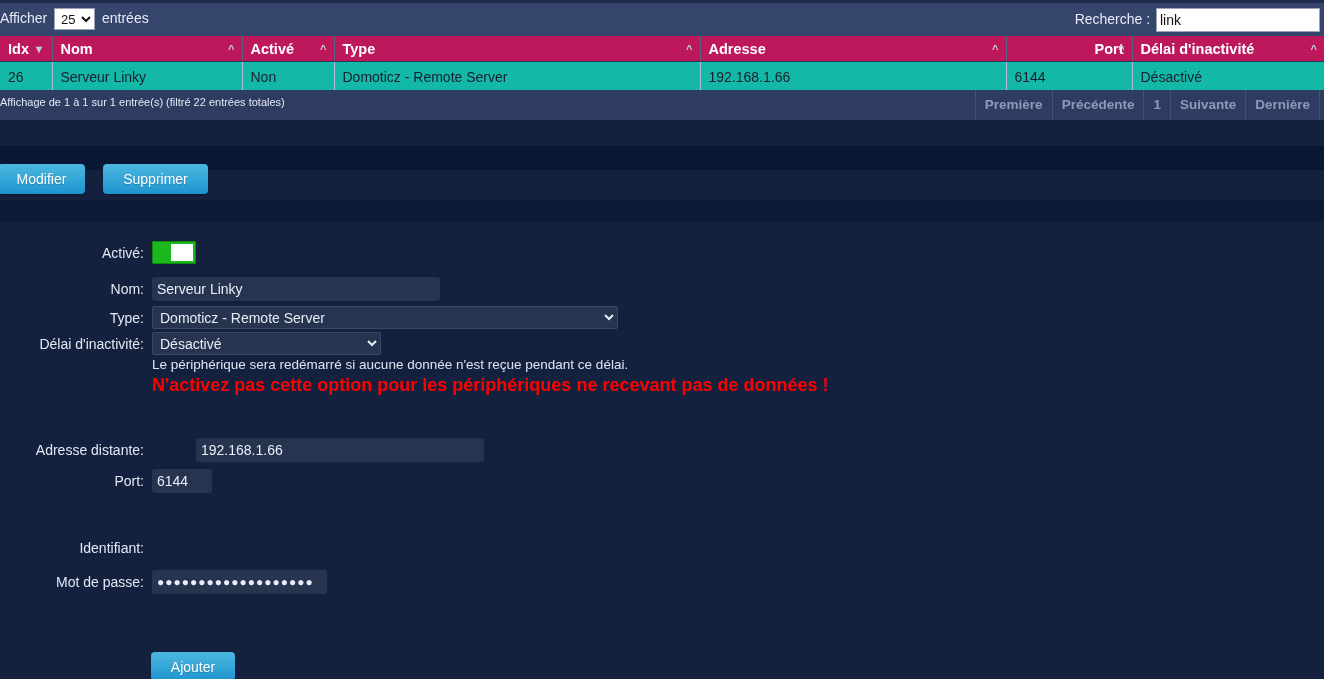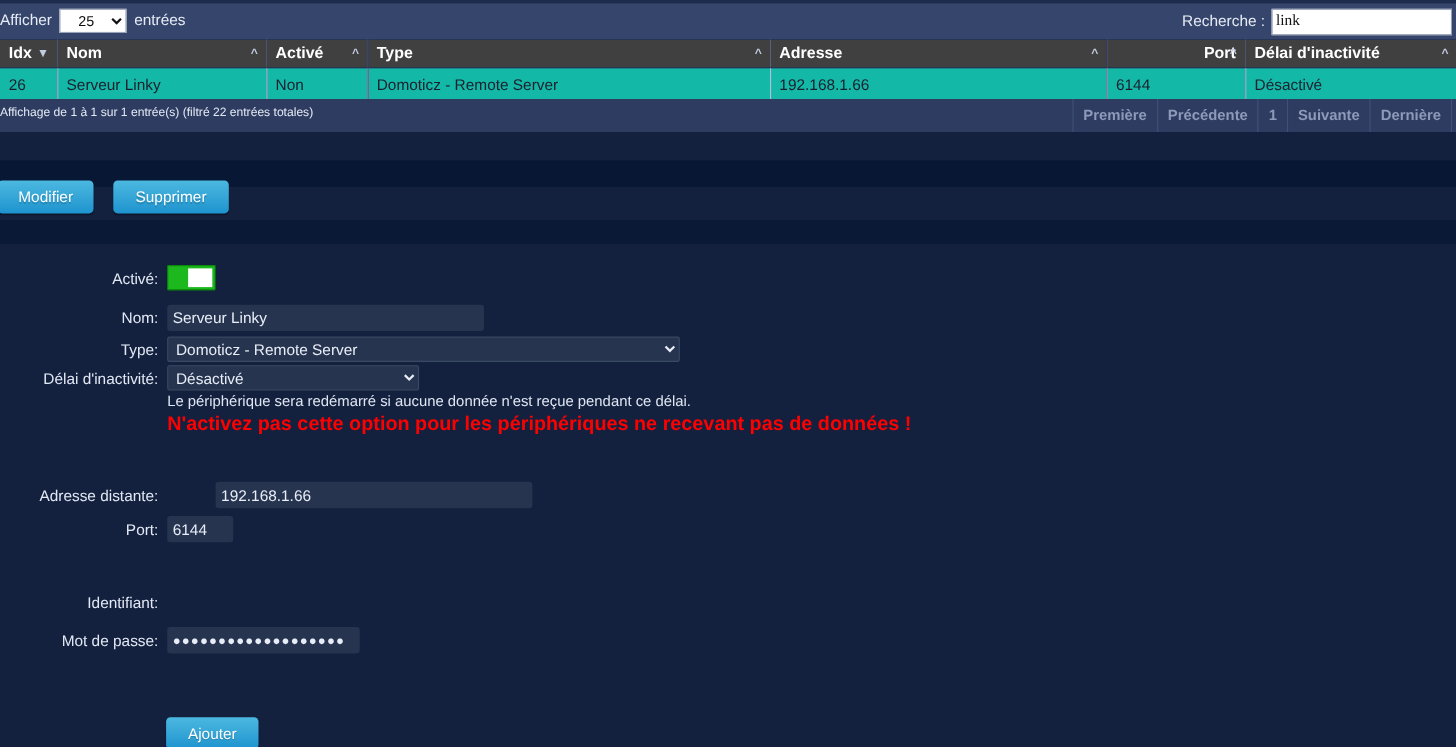--- a/index.html
+++ b/index.html
@@ -32,50 +32,50 @@
     font-size:14px; color:#e6ebf5;
     white-space:nowrap;
   }
   .dt-length select {
     font-family:"Liberation Sans", sans-serif;
     font-size:13px;
     background:#ffffff;
     color:#111;
     border:1px solid #9aa3b8;
     height:22px;
-    padding:1px 12px;
+    padding:1px 2px;
     vertical-align:middle;
     margin:0 3px;
   }
   .dt-filter {
     position:absolute; right:4px; top:5px;
     font-size:14px; color:#e6ebf5;
     white-space:nowrap;
   }
   .dt-filter input {
-    font-family:Liberation Serif, serif;
+    font-family:Liberation Sans, sans-serif;
     font-size:14px;
     background:#ffffff;
     color:#111;
     border:1px solid #9aa3b8;
     width:156px;
     height:20px;
     padding:1px 3px;
     vertical-align:middle;
     margin-left:2px;
   }
 
   
   .dt-table {
     position:absolute; left:0; top:36px; width:1324px;
     border-collapse:collapse;
     table-layout:fixed;
   }
   .dt-table thead th {
-    background:#404040;
+    background:#be185d;
     color:#ffffff;
     font-size:14.5px;
     font-weight:bold;
     text-align:left;
     height:25px;
     padding:0 8px;
     border-right:1px solid #566285;
     border-bottom:1px solid #2b3757;
     position:relative;
     white-space:nowrap;

